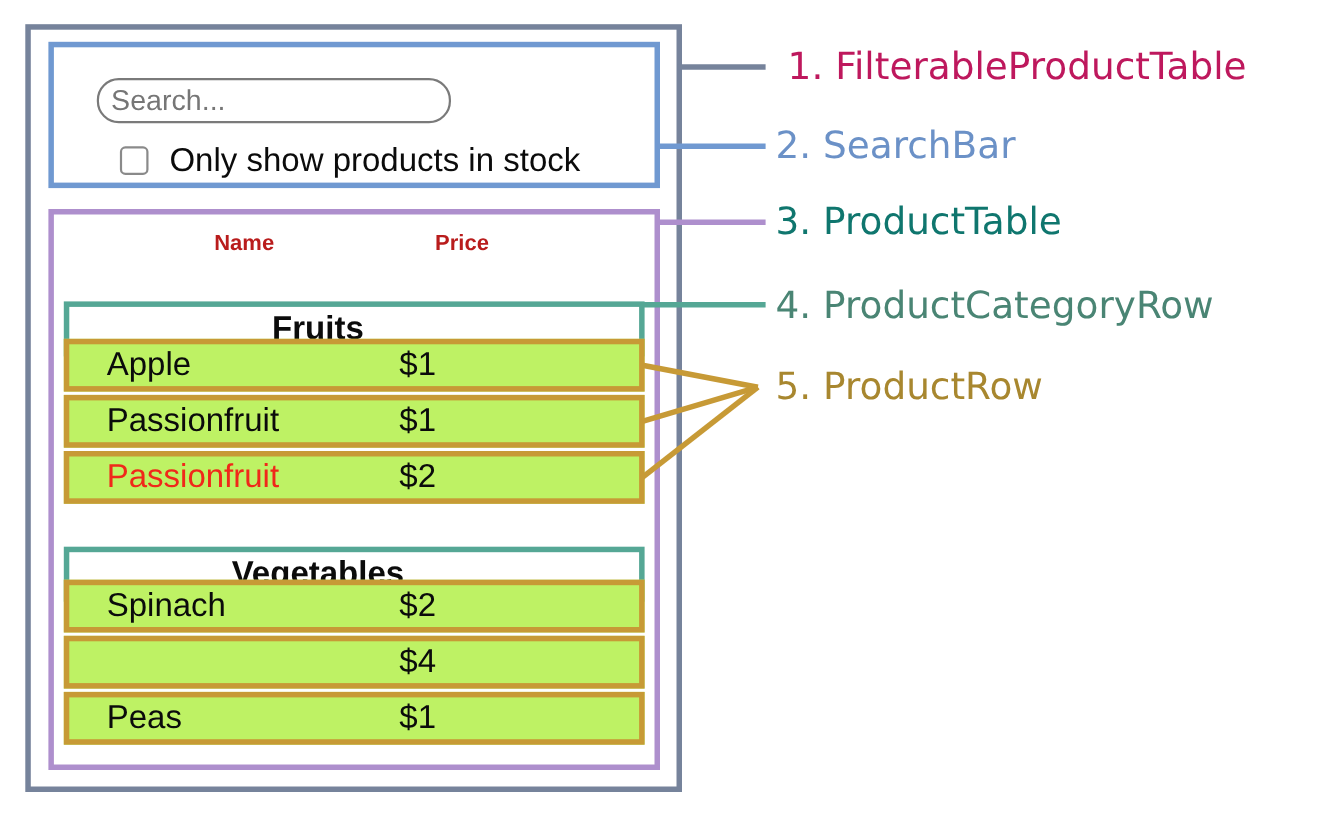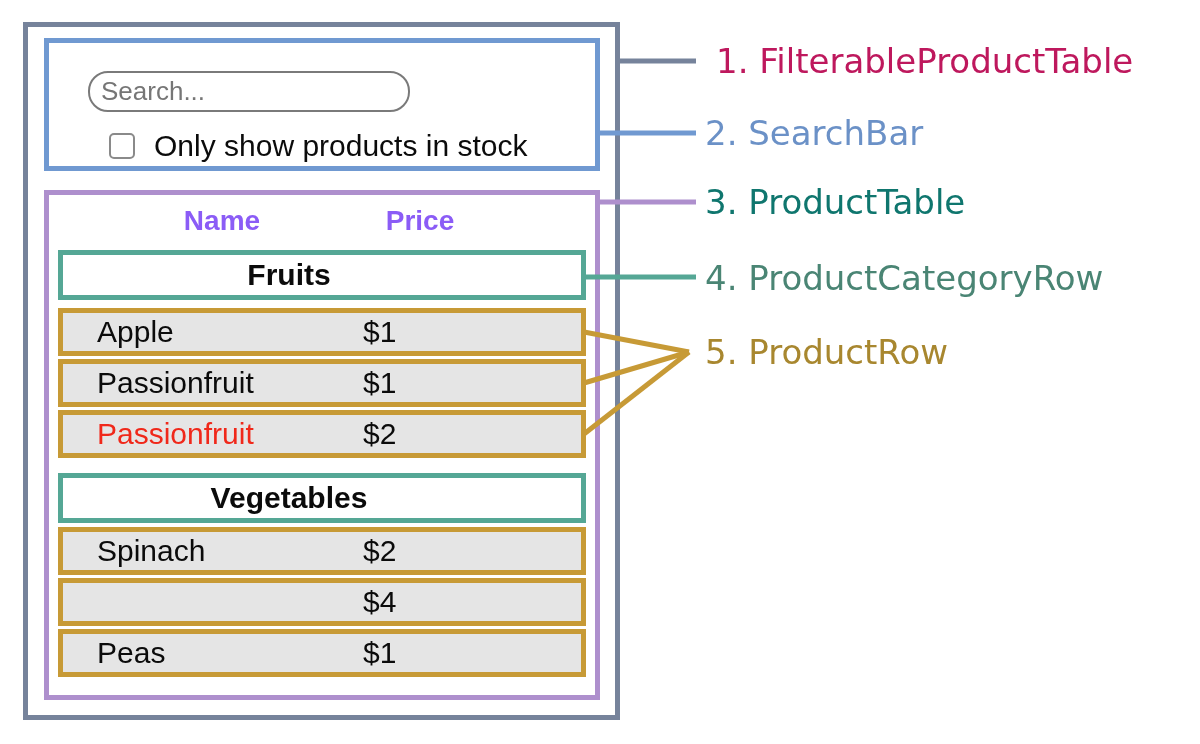--- a/index.html
+++ b/index.html
@@ -53,50 +53,51 @@
     font-size: 30px;
     color: #0b0b0b;
     white-space: nowrap;
     line-height: 30px;
   }
 
   .col-header {
     position: absolute;
     top: 203px;
     transform: translateX(-50%);
-    font-size: 28px;
+    font-size: 20px;
     font-weight: bold;
     line-height: 36px;
-    color: #8b5cf6;
+    color: #b91c1c;
     white-space: nowrap;
   }
   .col-header.name  { left: 222px; }
   .col-header.price { left: 420px; }
 
   .category-row {
     position: absolute;
     left: 58px; width: 528px; height: 50px;
     border: 5px solid #55A795;
     background: #fff;
+    margin-top: 24px;
   }
   .category-row .category-label {
     position: absolute;
     left: 226px; top: 50%;
     transform: translate(-50%, -50%);
     font-size: 30px;
     font-weight: bold;
     color: #0b0b0b;
     white-space: nowrap;
   }
 
   .product-row {
     position: absolute;
     left: 58px; width: 528px; height: 48px;
     border: 5px solid #C79A36;
-    background: #e5e5e5;
+    background: #bef264;
     display: flex;
     align-items: center;
   }
   .product-row .cell-name {
     padding-left: 34px;
     font-size: 30px;
     color: #0b0b0b;
     white-space: nowrap;
   }
   .product-row .cell-price {

